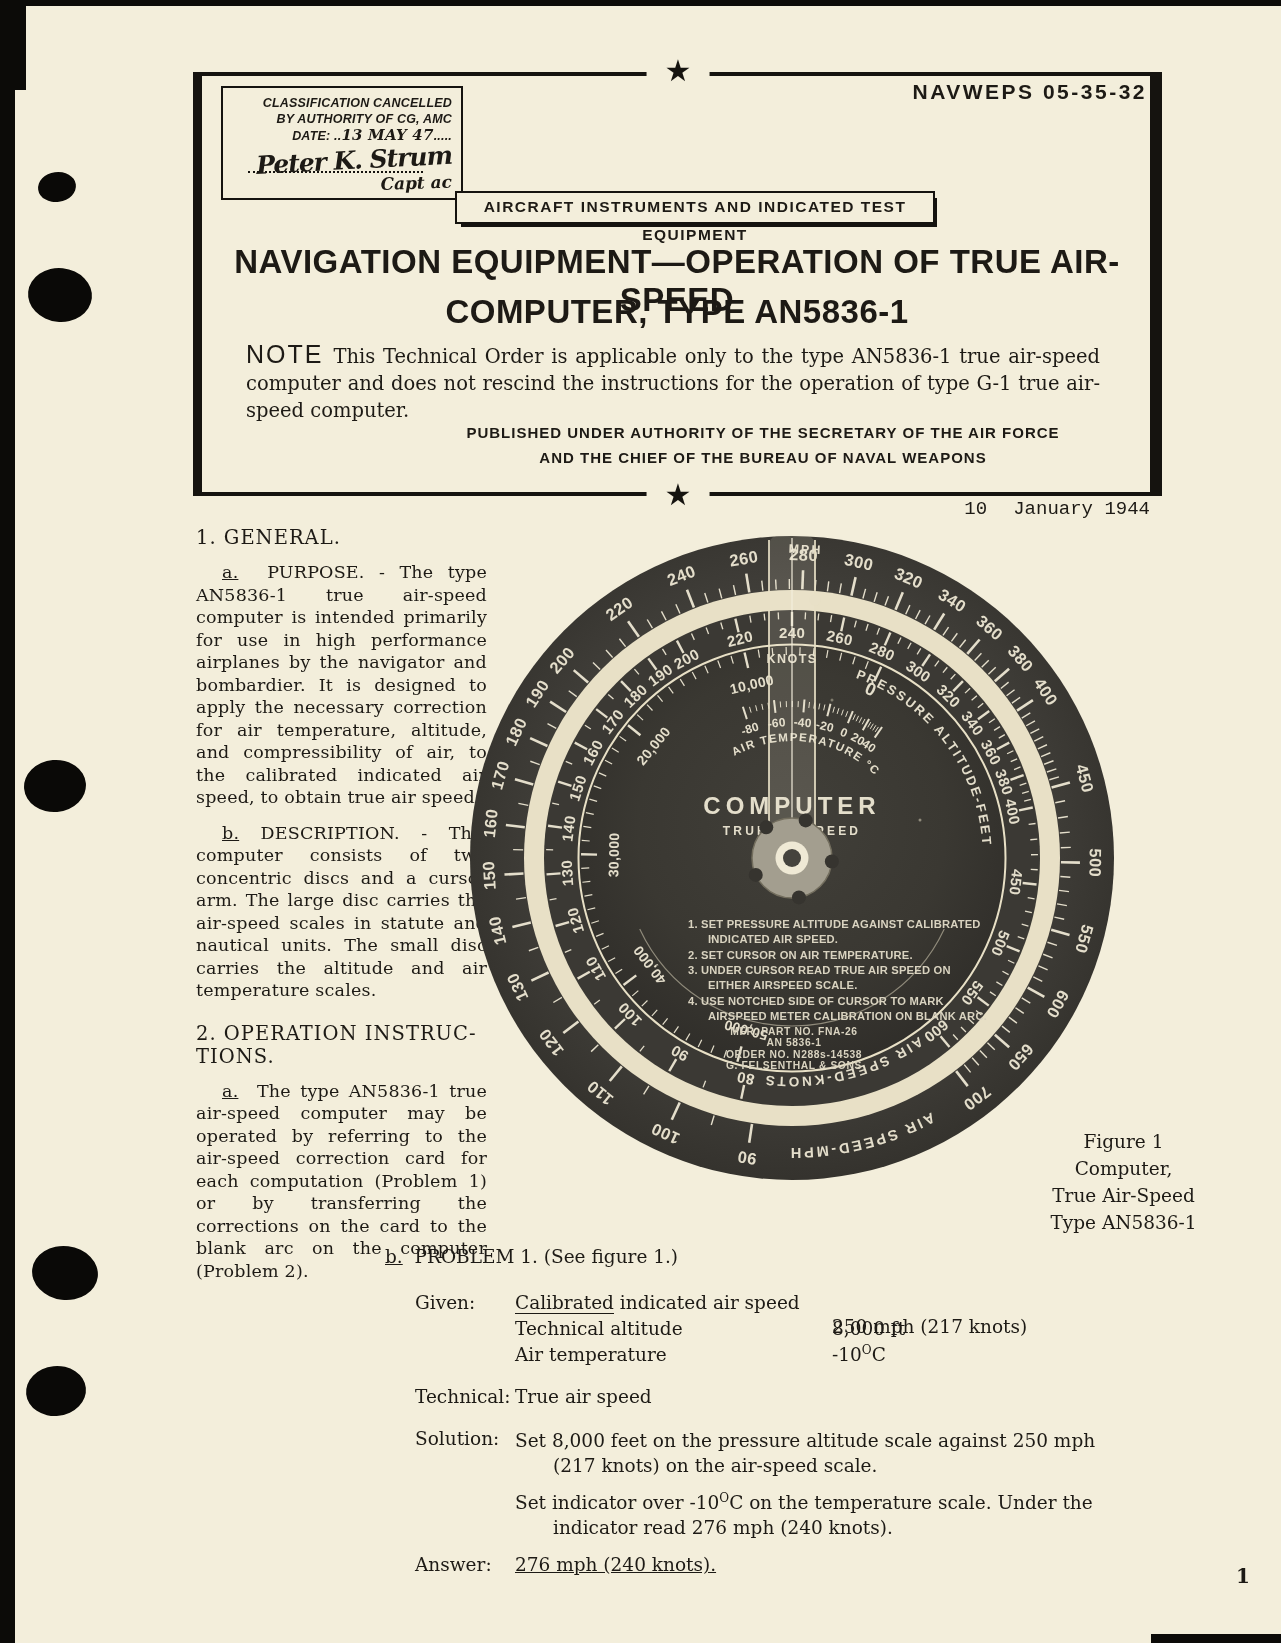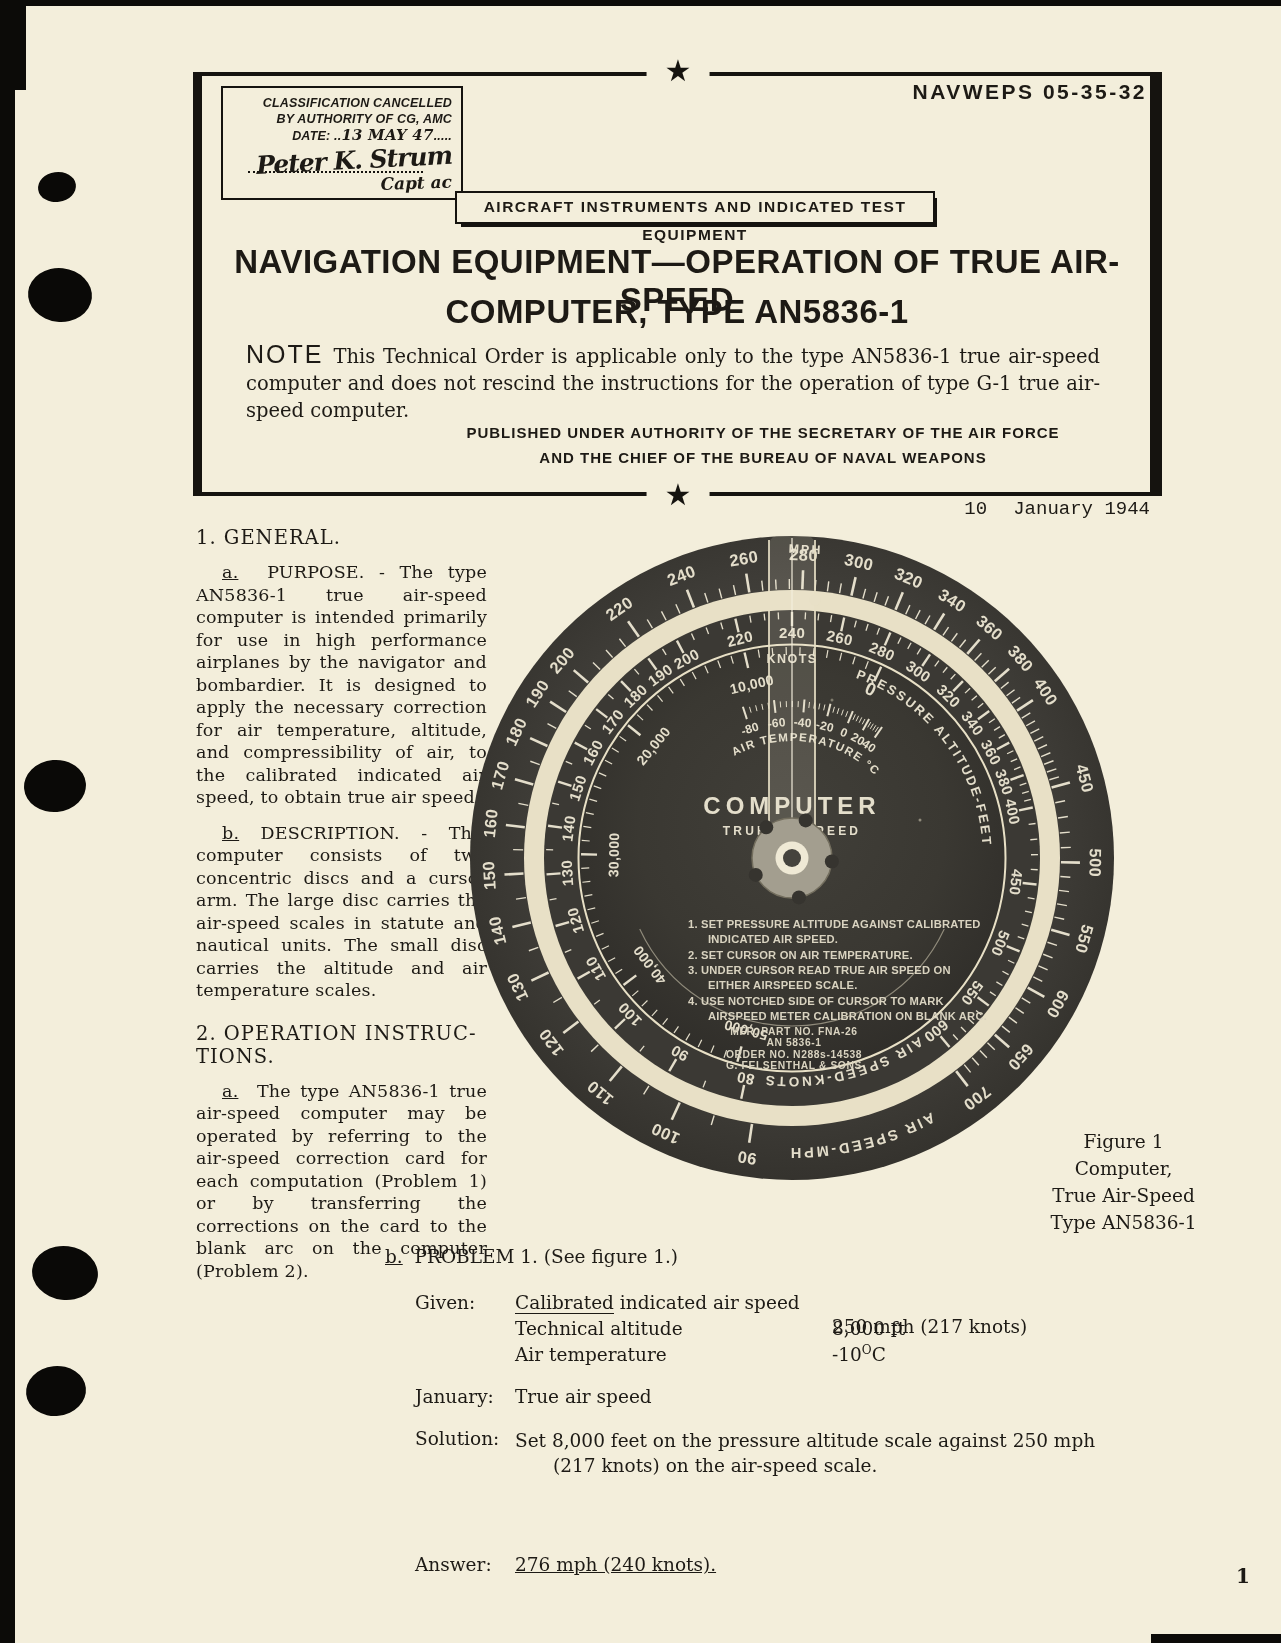--- a/index.html
+++ b/index.html
@@ -515,24 +515,25 @@
     <div class="pr" style="left:30px;top:46px;">Given:</div>
     <div class="pr" style="left:130px;top:46px;"><span class="usc">Calibrated</span><span> indicated air speed</span></div>
     <div class="pr" style="left:447px;top:46px;margin-top:24px;">250 mph (217 knots)</div>
 
     <div class="pr" style="left:130px;top:72px;">Technical altitude</div>
     <div class="pr" style="left:447px;top:72px;">8,000 ft</div>
 
     <div class="pr" style="left:130px;top:98px;">Air temperature</div>
     <div class="pr" style="left:447px;top:98px;"><span>-10</span><sup class="o">O</sup><span>C</span></div>
 
-    <div class="pr" style="left:30px;top:140px;">January:</div>
+    <div class="pr" style="left:30px;top:140px;">Technical:</div>
     <div class="pr" style="left:130px;top:140px;">True air speed</div>
 
     <div class="pr" style="left:30px;top:182px;">Solution:</div>
     <div class="pr wrap" style="left:130px;top:182px;width:565px;">Set 8,000 feet on the pressure altitude scale against 250 mph (217 knots) on the air-speed scale.</div>
+    <div class="pr wrap" style="left:130px;top:244px;width:570px;"><span>Set indicator over -10</span><sup class="o">O</sup><span>C on the temperature scale. Under the indicator read 276 mph (240 knots).</span></div>
 
     <div class="pr" style="left:30px;top:308px;">Answer:</div>
     <div class="pr" style="left:130px;top:308px;text-decoration:underline;">276 mph (240 knots).</div>
   </div>
 
   <div class="pagenum">1</div>
 </div>
 
 </body></html>

